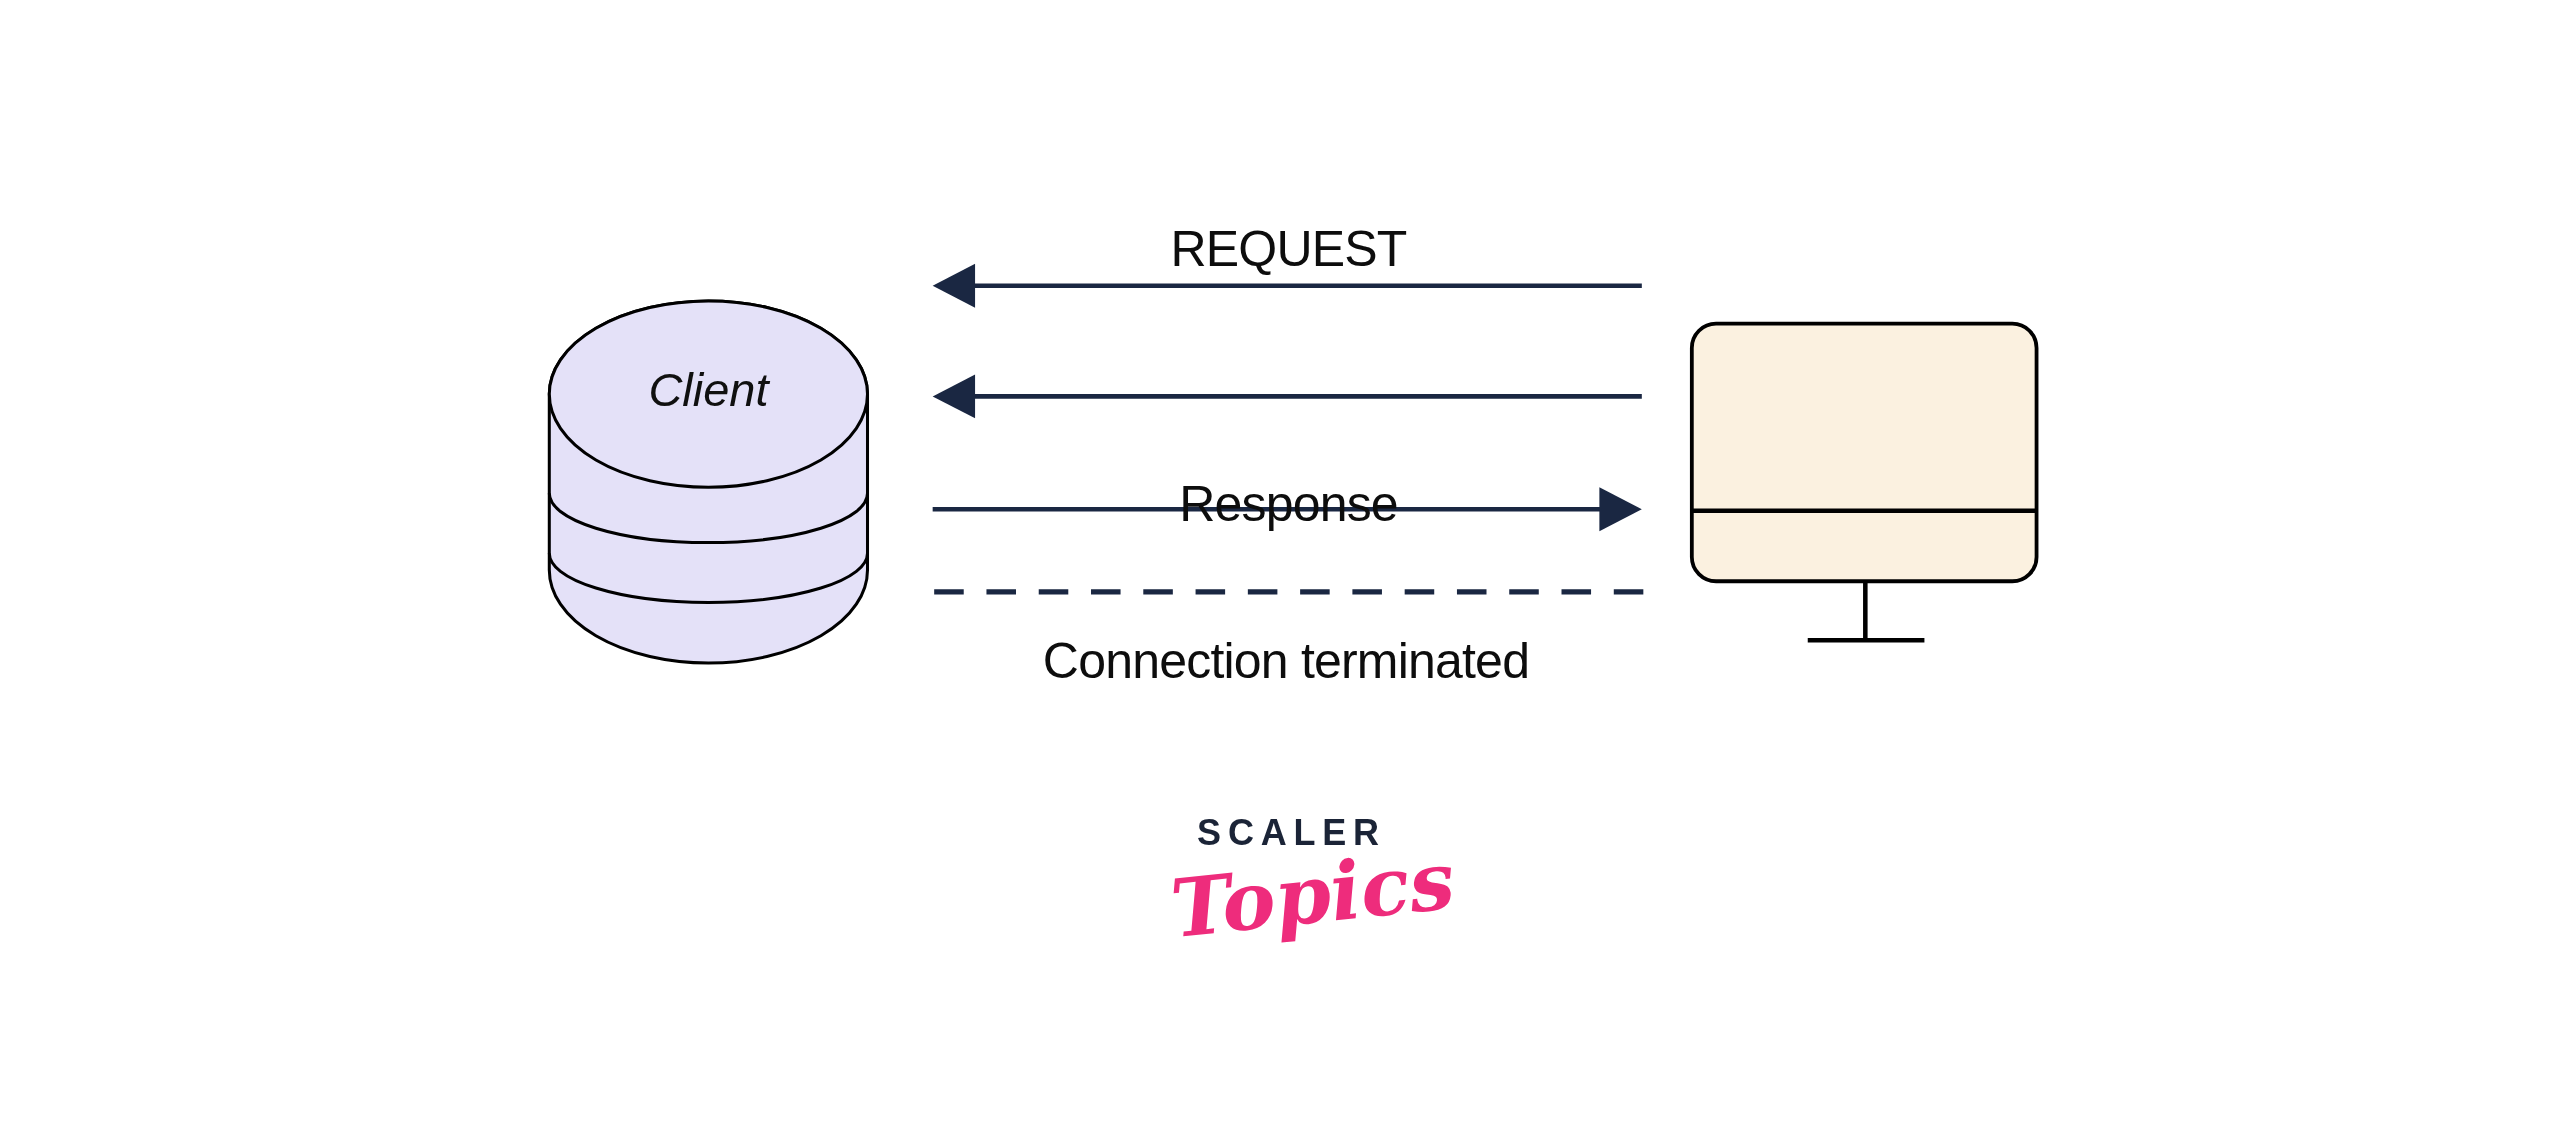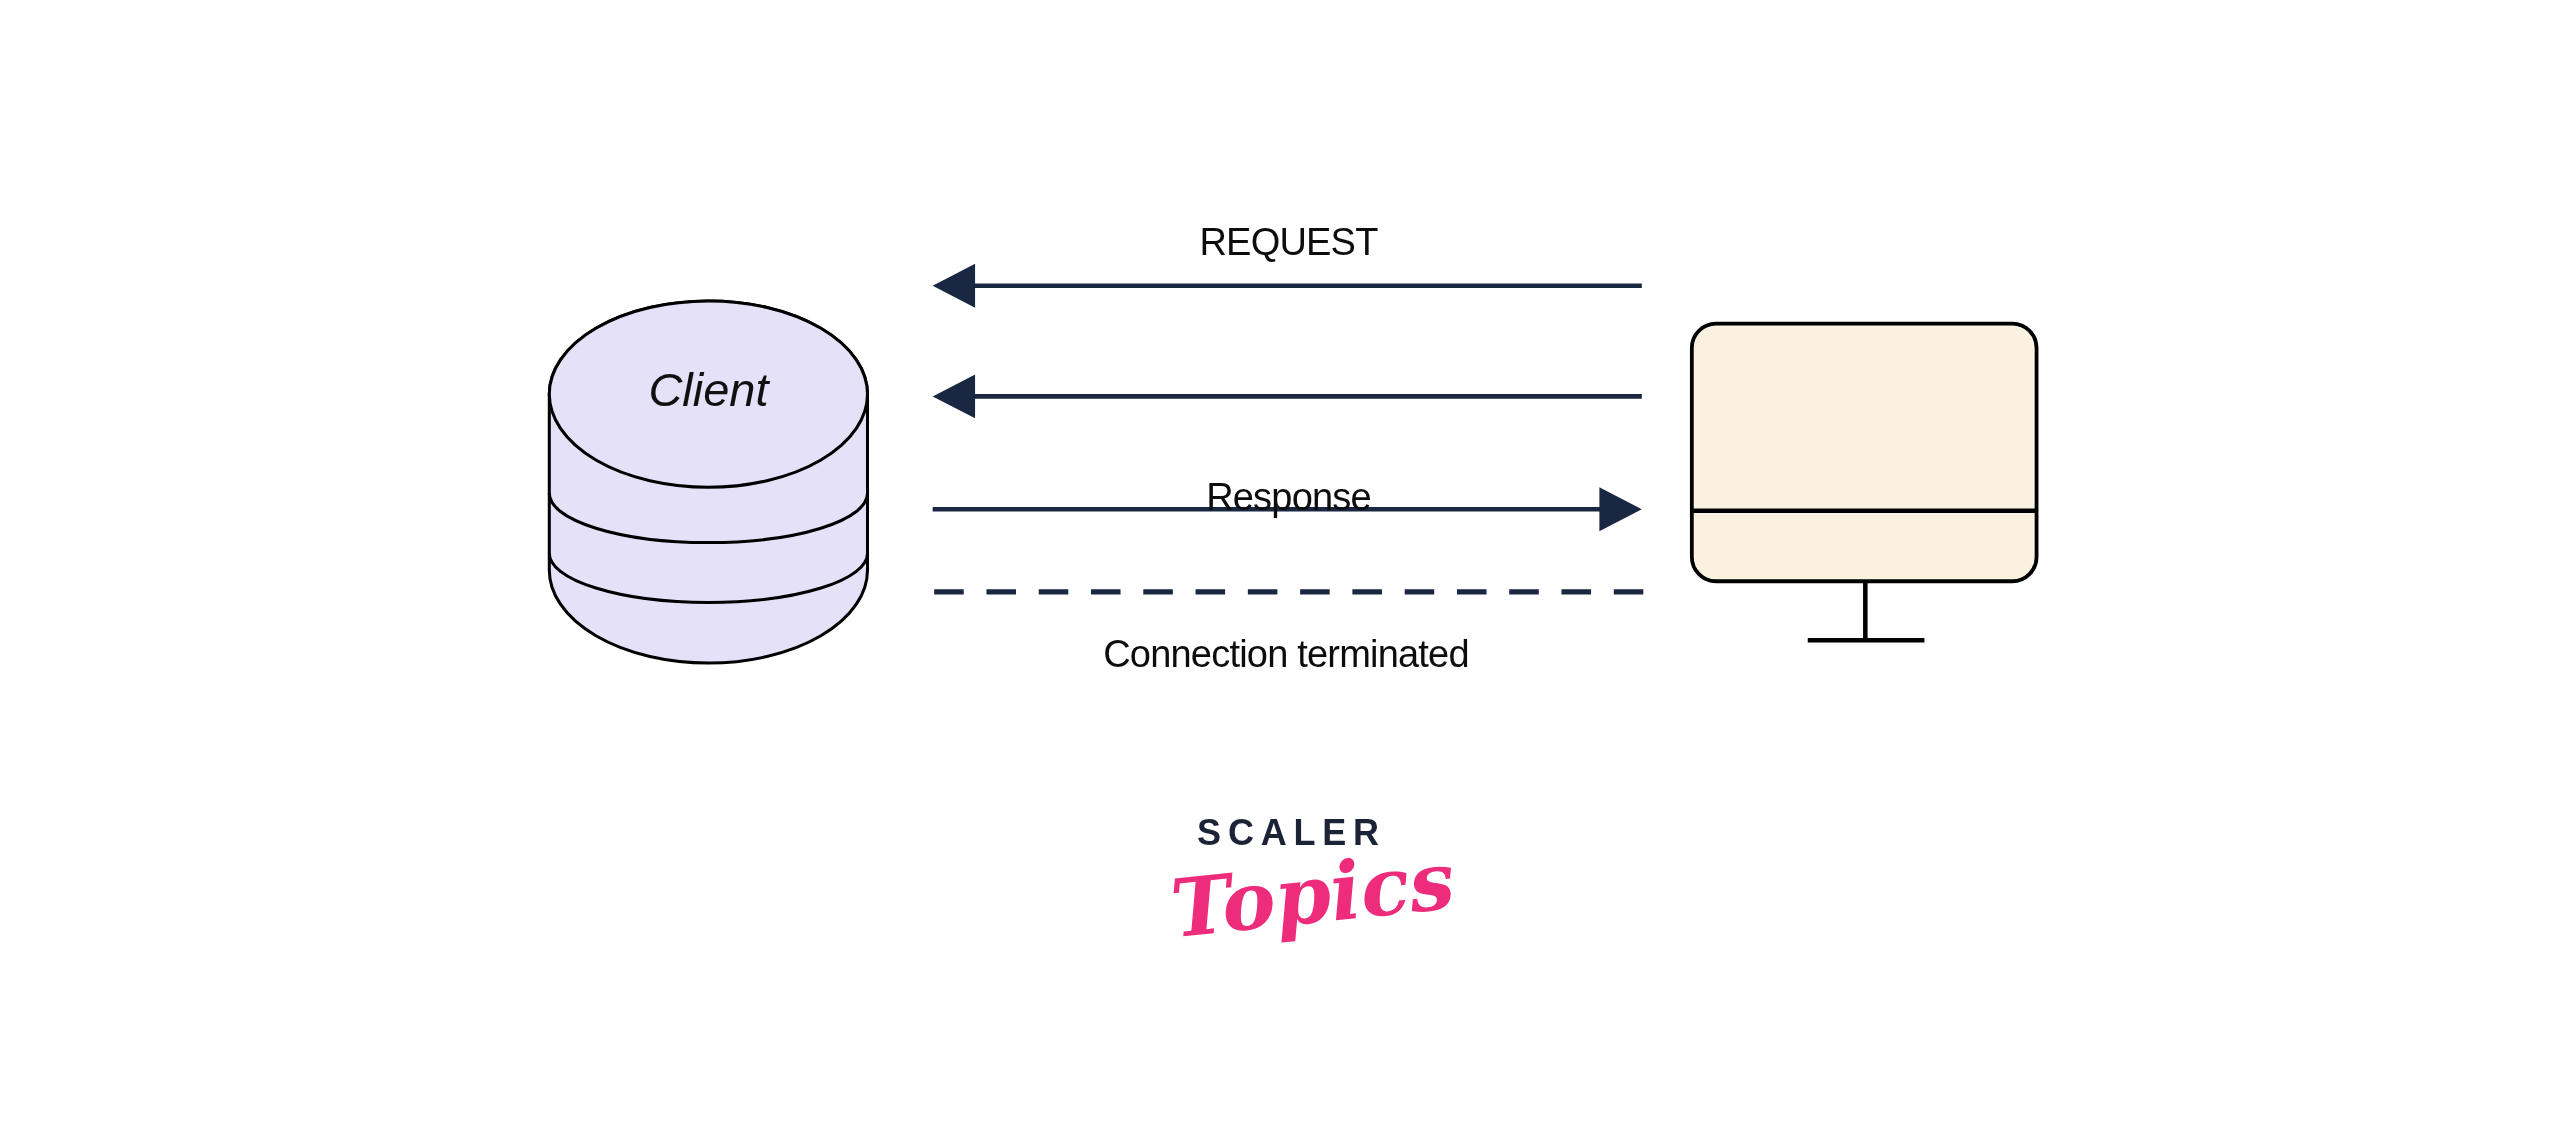--- a/index.html
+++ b/index.html
@@ -12,21 +12,21 @@
     font-family: "Liberation Sans", sans-serif;
   }
   .diagram-svg {
     position: absolute;
     left: 0; top: 0;
     width: 2576px; height: 1139px;
   }
   .label {
     position: absolute;
     color: #0d0d0d;
-    font-size: 38px;
+    font-size: 50px;
     line-height: 1.1;
     text-align: center;
     white-space: nowrap;
     letter-spacing: -0.8px;
   }
   .node-label {
     position: absolute;
     color: #101010;
     font-size: 47px;
     font-style: italic;

